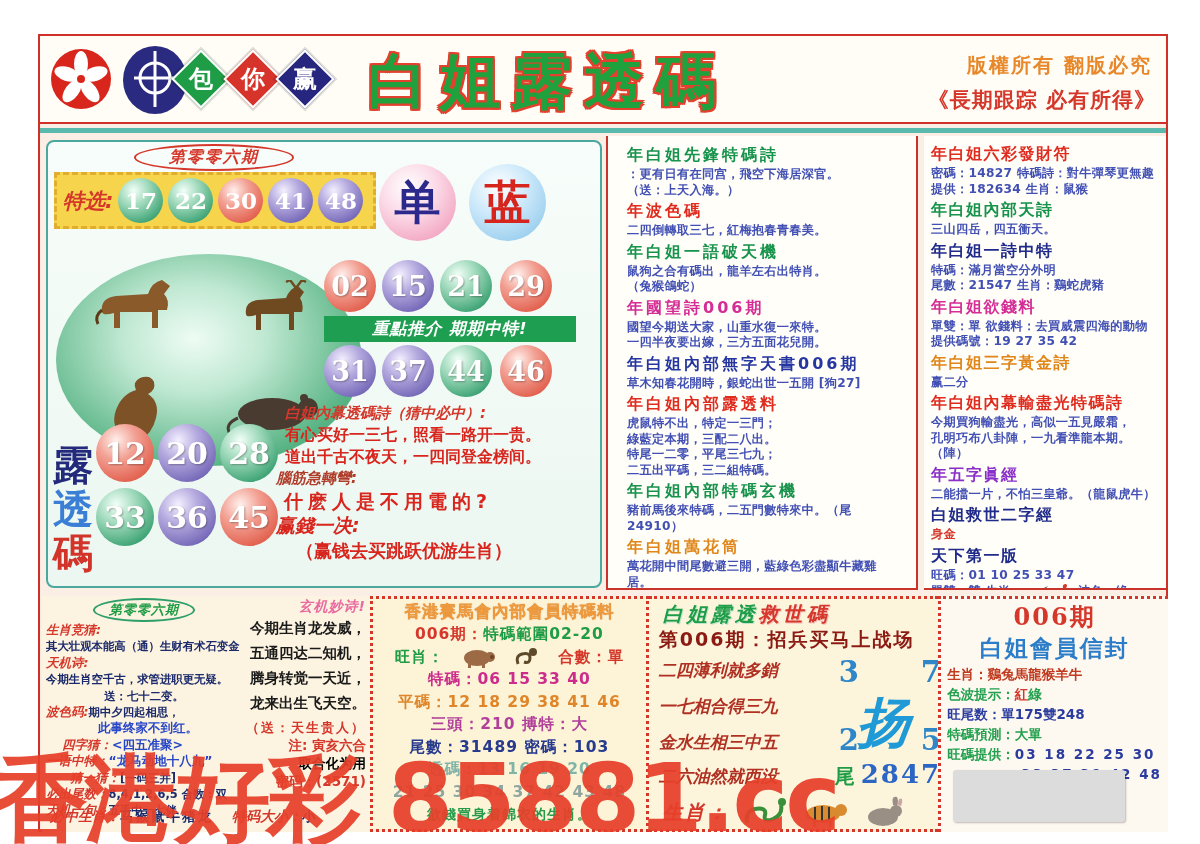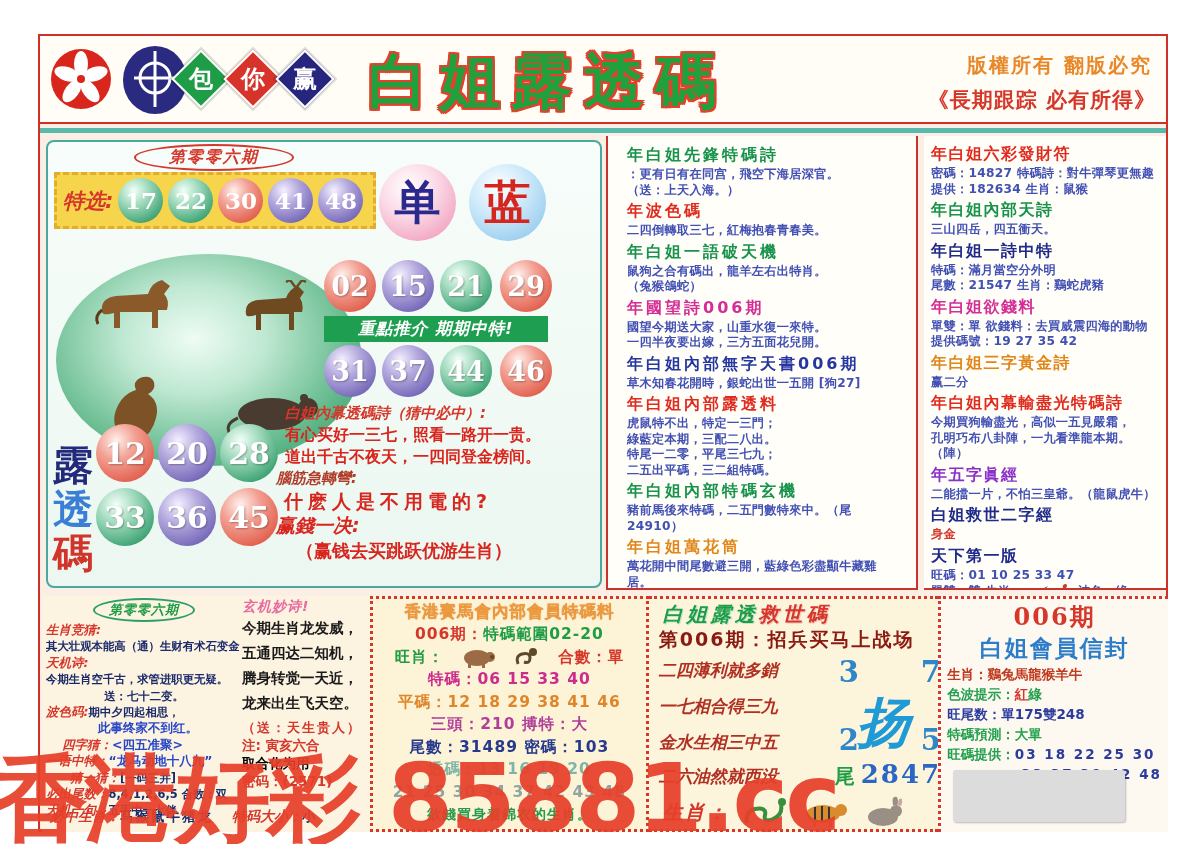--- a/index.html
+++ b/index.html
@@ -37,40 +37,40 @@
   .bball{position:static;width:45px;height:45px;font-size:23px;border-radius:50%;color:#fff;display:flex;align-items:center;justify-content:center;font-family:"DejaVu Serif",serif;font-weight:bold;flex:0 0 auto}
   .bigball{position:absolute;width:77px;height:77px;border-radius:50%;display:flex;align-items:center;justify-content:center;font-size:46px;font-weight:900}
   .bb-pink{background:radial-gradient(circle at 38% 30%,#fff 0%,#fbd9e6 40%,#f3a9c4 78%,#eb8fb2 100%);color:#2b2a8c}
   .bb-blue{background:radial-gradient(circle at 38% 30%,#fff 0%,#cde9fa 40%,#9ed0ef 78%,#86c3ea 100%);color:#d6251d}
   
   .issue-oval{position:absolute;left:86px;top:2px;width:160px;height:27px;border:2px solid #d5372b;border-radius:50%;display:flex;align-items:center;justify-content:center;color:#d5372b;font-style:italic;font-weight:bold;font-size:16px;letter-spacing:2px}
   .texuan{position:absolute;left:6px;top:30px;width:322px;height:57px;background:#f6d44c;border:3px dashed #e0ad2e;display:flex;align-items:center;gap:5px;padding:0 6px}
   .texuan-label{color:#d5372b;font-style:italic;font-weight:900;font-size:21px;white-space:nowrap}
   .sixiao{position:absolute;left:136px;top:82px;font-size:32px;font-weight:900;color:#d5372b;letter-spacing:6px}
   .g-ellipse{position:absolute;left:8px;top:112px;width:306px;height:212px;border-radius:50%;background:radial-gradient(ellipse at 45% 40%,#eefcf4 0%,#bfe8d2 30%,#57b383 72%,#3ea06d 100%)}
-  .promo-banner{position:absolute;left:276px;top:174px;width:224px;height:26px;background:#1e9e50;color:#fff;font-style:italic;font-weight:bold;font-size:16.5px;display:flex;align-items:center;justify-content:center;letter-spacing:1px}
+  .promo-banner{position:absolute;left:276px;top:174px;width:252px;height:26px;background:#1e9e50;color:#fff;font-style:italic;font-weight:bold;font-size:16.5px;display:flex;align-items:center;justify-content:center;letter-spacing:1px}
   .poem-title{position:absolute;left:237px;top:262px;color:#d5372b;font-style:italic;font-weight:bold;font-size:15px;white-space:nowrap}
   .poem-line{position:absolute;color:#d8251d;font-weight:bold;font-size:16px;white-space:nowrap}
   .lutouma{position:absolute;left:4px;width:42px;text-align:center;font-size:40px;font-weight:900}
   .brain-label{position:absolute;left:228px;top:327px;color:#b03c2a;font-style:italic;font-weight:bold;font-size:15px}
   .brain-q{position:absolute;left:236px;top:347px;color:#d8251d;font-weight:900;font-size:19px;letter-spacing:5px;white-space:nowrap}
   .win-label{position:absolute;left:228px;top:371px;color:#d8251d;font-style:italic;font-weight:900;font-size:19px}
   .win-answer{position:absolute;left:248px;top:397px;color:#d8251d;font-weight:bold;font-size:18px;white-space:nowrap}
   .animal{position:absolute}
   
   .bottom-row{position:absolute;left:2px;top:560px;width:1126px;height:236px;display:flex}
   .bp{position:relative;height:100%}
   .bp1{width:328px;background:#fcf3e0;padding:2px 4px}
   .bp2{width:292px;background:#fdf3d6;border-left:3px dotted #d5362c;border-right:3px dotted #d5362c;border-top:3px dotted #d5362c;border-bottom:3px dotted #d5362c;text-align:center;padding:2px 4px}
   .bp3{width:304px;background:#fdf4dc;border-top:3px dotted #d5362c;border-bottom:3px dotted #d5362c}
   .bp4{flex:1;background:#fdf8f0;border-left:3px dotted #d5362c;border-top:3px dotted #d5362c;text-align:center;padding:2px 6px}
   .b1-oval{display:inline-block;border:2px solid #2e9e6b;border-radius:50%;color:#1f9d46;font-style:italic;font-weight:bold;font-size:13px;padding:1px 14px;letter-spacing:1px}
   .b1cols{display:flex}
   .b1c1{width:196px}
-  .b1c2{width:124px;text-align:left}
+  .b1c2{width:124px;text-align:right}
   .b1line{font-size:11.4px;line-height:15.4px;white-space:nowrap}
   .lab{color:#d5372b;font-style:italic;font-weight:bold;font-size:12.5px}
   .v{color:#1b2a6b;font-weight:bold}
   .b1line:nth-child(8) .v,.b1line:nth-child(9) .v,.b1line:nth-child(10) .v{color:#2847c8;font-size:12.5px}
   .b1c2-head{color:#e86aa0;font-style:italic;font-weight:900;font-size:14px;letter-spacing:1px}
   .b1poem{font-size:14.5px;font-weight:bold;color:#1a1a1a;line-height:25px;white-space:nowrap}
   .b1gift{color:#d5372b;font-weight:bold;font-size:13px;letter-spacing:2px;margin-top:3px}
   .b1note{font-weight:900;font-size:13.5px}
   .b1note .n1{color:#d5372b}
   .b1bottom{position:absolute;left:8px;bottom:6px;white-space:nowrap}

